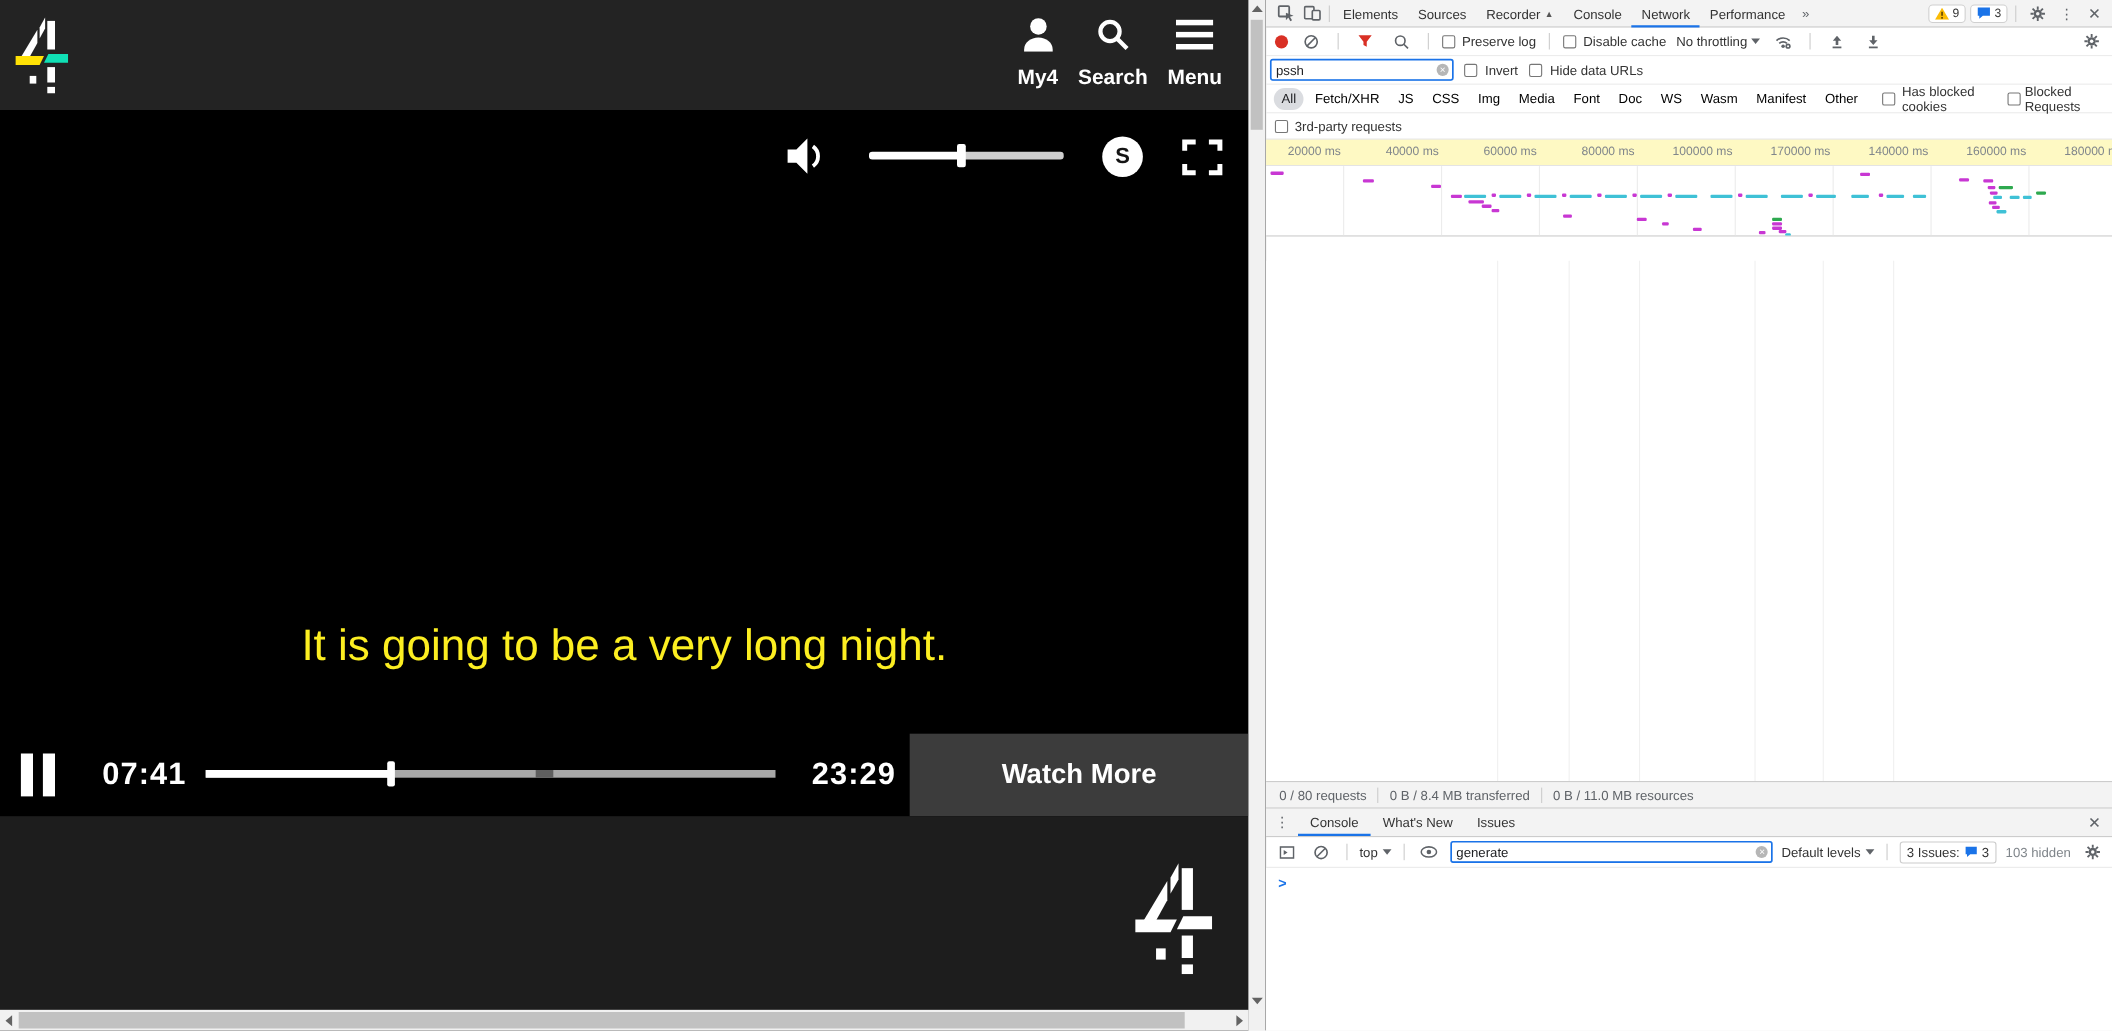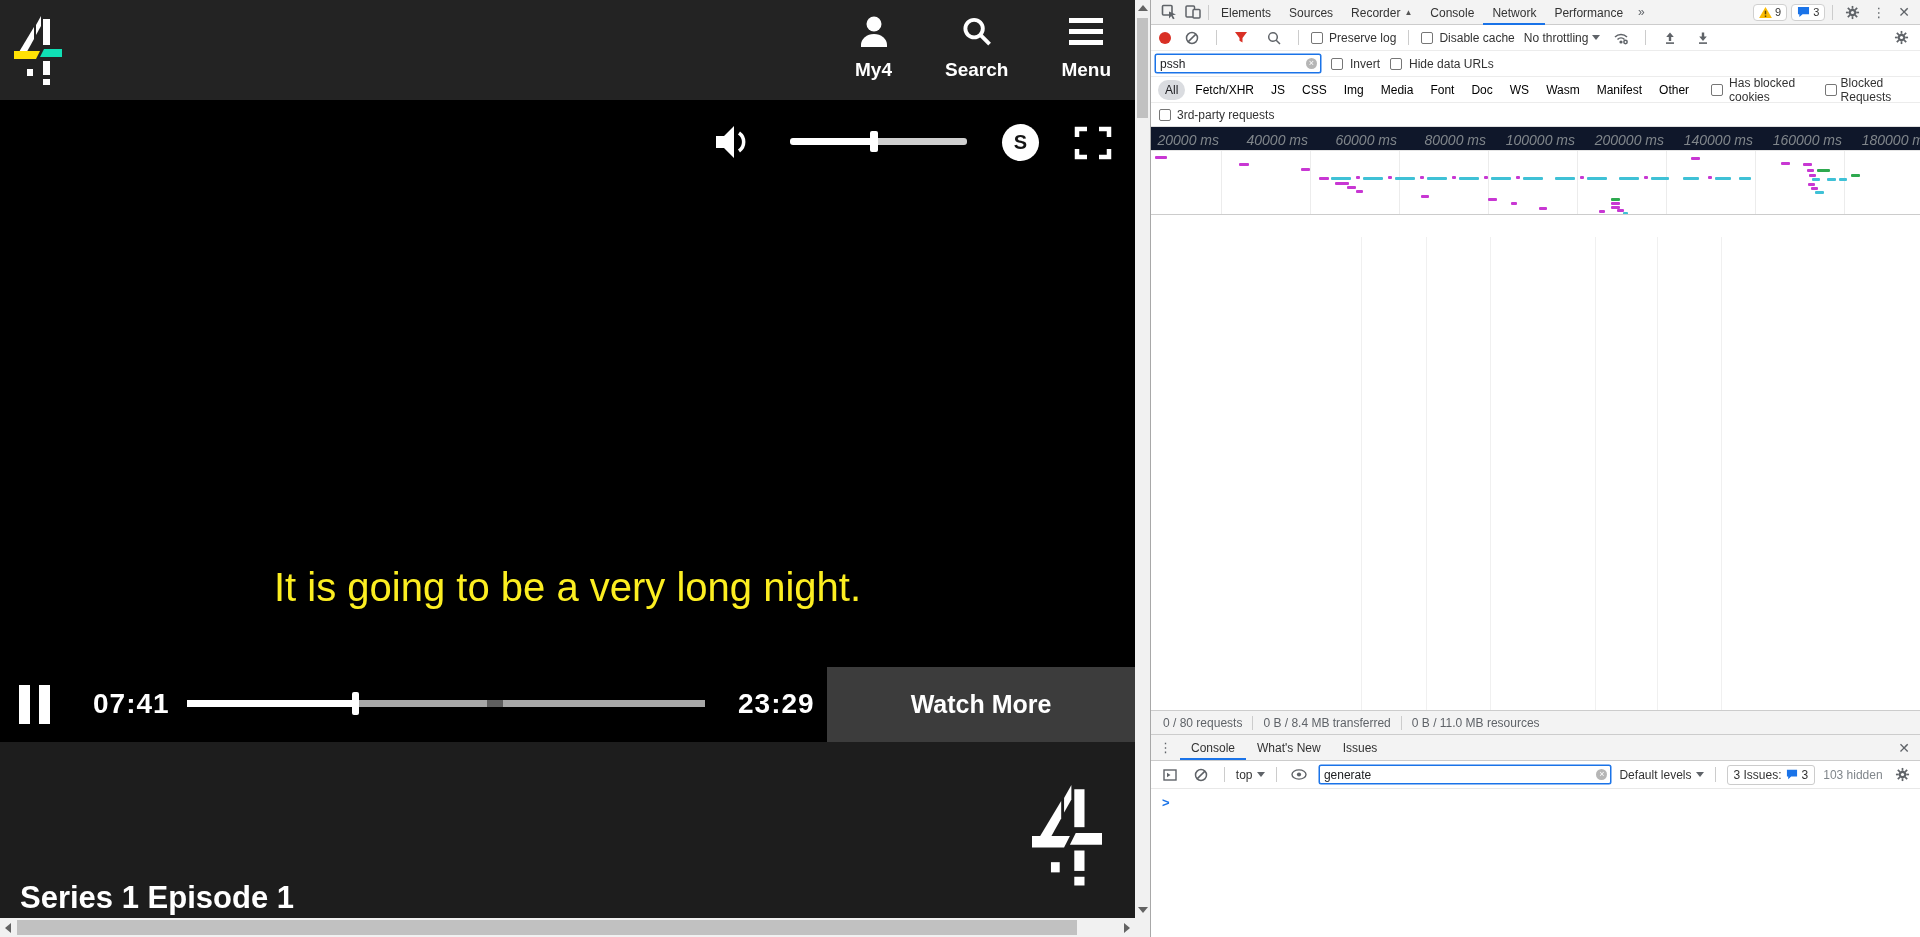--- a/index.html
+++ b/index.html
@@ -4,21 +4,21 @@
 <style>
   * { box-sizing: border-box; margin: 0; padding: 0; }
   html,body { width:1920px; height:937px; background:#fff; }
   body { font-family:"Liberation Sans", sans-serif; }
   .screen { position:relative; width:1920px; height:937px; overflow:hidden; background:#fff; }
 
   
   .player { position:absolute; left:0; top:0; width:1135px; height:937px; background:#000; }
   .topbar { position:absolute; left:0; top:0; width:1135px; height:100px; background:#232323; }
   .c4logo { position:absolute; left:14px; top:13px; }
-  .topnav { position:absolute; right:24px; top:16px; display:flex; gap:53px; }
+  .topnav { position:absolute; right:24px; top:16px; display:flex; gap:18px; }
   .nav-item { display:flex; flex-direction:column; align-items:center; gap:7px; color:#fff; font-weight:bold; font-size:19px; cursor:pointer; }
   .video { position:absolute; left:0; top:100px; width:1135px; height:567px; background:#000; }
   .speaker { position:absolute; left:714px; top:24px; }
   .vol-track { position:absolute; left:790px; top:38px; width:177px; height:7px; border-radius:3px;
     background:linear-gradient(to right,#fff 0 49%, #cfcfcf 49%); }
   .vol-handle { position:absolute; left:870px; top:31px; width:8px; height:21px; background:#fff; border-radius:2px; }
   .s-btn { position:absolute; left:1002px; top:24px; width:37px; height:37px; border-radius:50%; background:#fff;
     color:#141414; font-weight:bold; font-size:20px; display:flex; align-items:center; justify-content:center; }
   .fs-btn { position:absolute; left:1074px; top:26px; }
   .subtitle { position:absolute; left:0; top:465px; width:100%; text-align:center; color:#fcee21; font-size:40px; }
@@ -81,21 +81,21 @@
     font-size:12px; padding:0 18px 0 4px; color:#202124; outline:none; font-family:"Liberation Sans",sans-serif; }
   .clear-x { position:absolute; right:4px; top:4px; width:11px; height:11px; border-radius:50%; background:#b6b6b6;
     color:#fff; font-size:9px; line-height:11px; text-align:center; cursor:pointer; }
 
   .dt-pillrow { top:77px; height:26px; border-bottom:1px solid #ececec; padding:0 7px; }
   .pill { padding:3px 7px; margin-right:3px; border-radius:10px; cursor:pointer; white-space:nowrap; color:#000000; }
   .pill.selected { background:#dadce0; color:#202124; }
   .dt-3p { top:103px; height:24px; border-bottom:1px solid #e0e0e0; padding:0 8px; gap:9px; }
 
   .dt-ruler { top:127px; height:24px; border-bottom:1px solid #e4e4e4; position:absolute; overflow:hidden;
-    font-size:14px; color:#80868b; background:#0f172a;font-style:italic; }
+    font-size:11px; color:#80868b; background:#fef9c3; }
   .rlabel { position:absolute; top:5px; width:80px; text-align:right; white-space:nowrap; }
   .dt-band { top:151px; height:64px; border-bottom:1px solid #ccc; position:absolute; overflow:hidden; background:#fff; cursor:pointer; }
   .gridline { position:absolute; top:0; bottom:0; width:1px; background:#ececec; }
   .mark { position:absolute; height:3px; border-radius:1px; }
 
   .dt-thead { top:215px; height:22px; background:#fafafa; border-bottom:1px solid #ccc; }
   .th { height:100%; border-right:1px solid #e0e0e0; padding:4px 4px 0 6px; overflow:hidden; white-space:nowrap; cursor:pointer; position:relative; }
   .th:last-child { border-right:none; }
   .sort-up { position:absolute; right:7px; top:8px; width:0; height:0; border-left:4px solid transparent;
     border-right:4px solid transparent; border-bottom:5px solid #5f6368; }
@@ -202,21 +202,20 @@
       <div class="progress">
         <div class="played" id="played" style="width: 32.4%;"></div>
         <div class="buffer-mark" id="buffermark" style="left: 57.9%; width: 3.1%;"></div>
         <div class="p-handle" id="phandle" style="left: calc(32.4% - 3px);"></div>
       </div>
       <div class="dur-time">23:29</div>
       <div class="watch-more">Watch More</div>
     </div>
 
     <div class="info">
-      <div class="info-series">Series 1 Episode 1</div>
       <div class="info-logo">
         <svg width="70" height="126" viewBox="0 0 48 72">
           <polygon points="2,44 20,14 20,26 10,44" fill="#fff"></polygon>
           <polygon points="22,12 27,3 27,13 22,22" fill="#fff"></polygon>
           <rect x="29" y="6" width="7" height="26" fill="#fff"></rect>
           <polygon points="0,38 26,38 22,46 0,46" fill="#fff"></polygon>
           <polygon points="30,36 48,36 48,44 26,44" fill="#fff"></polygon>
           <rect x="29" y="48" width="7" height="14" fill="#fff"></rect>
           <rect x="13" y="56" width="6" height="7" fill="#fff"></rect>
           <rect x="29" y="66" width="7" height="6" fill="#fff"></rect>
@@ -404,21 +403,21 @@
       <span class="cb"></span>
       <span class="cb-label">3rd-party requests</span>
     </div>
 
     <div class="dt-ruler" style="width:770px;" id="dt-ruler">
         <div class="rlabel" style="left: -12px;">20000 ms</div>
         <div class="rlabel" style="left: 77px;">40000 ms</div>
         <div class="rlabel" style="left: 166px;">60000 ms</div>
         <div class="rlabel" style="left: 255px;">80000 ms</div>
         <div class="rlabel" style="left: 344px;">100000 ms</div>
-        <div class="rlabel" style="left: 433px;">200000 ms</div>
+        <div class="rlabel" style="left: 433px;">170000 ms</div>
         <div class="rlabel" style="left: 522px;">140000 ms</div>
         <div class="rlabel" style="left: 611px;">160000 ms</div>
         <div class="rlabel" style="left: 700px;">180000 ms</div>
       </div>
     <div class="dt-band" style="width:770px;" id="dt-band">
         <div class="gridline" style="left: 70px;"></div>
         <div class="gridline" style="left: 159px;"></div>
         <div class="gridline" style="left: 248px;"></div>
         <div class="gridline" style="left: 337px;"></div>
         <div class="gridline" style="left: 426px;"></div>

